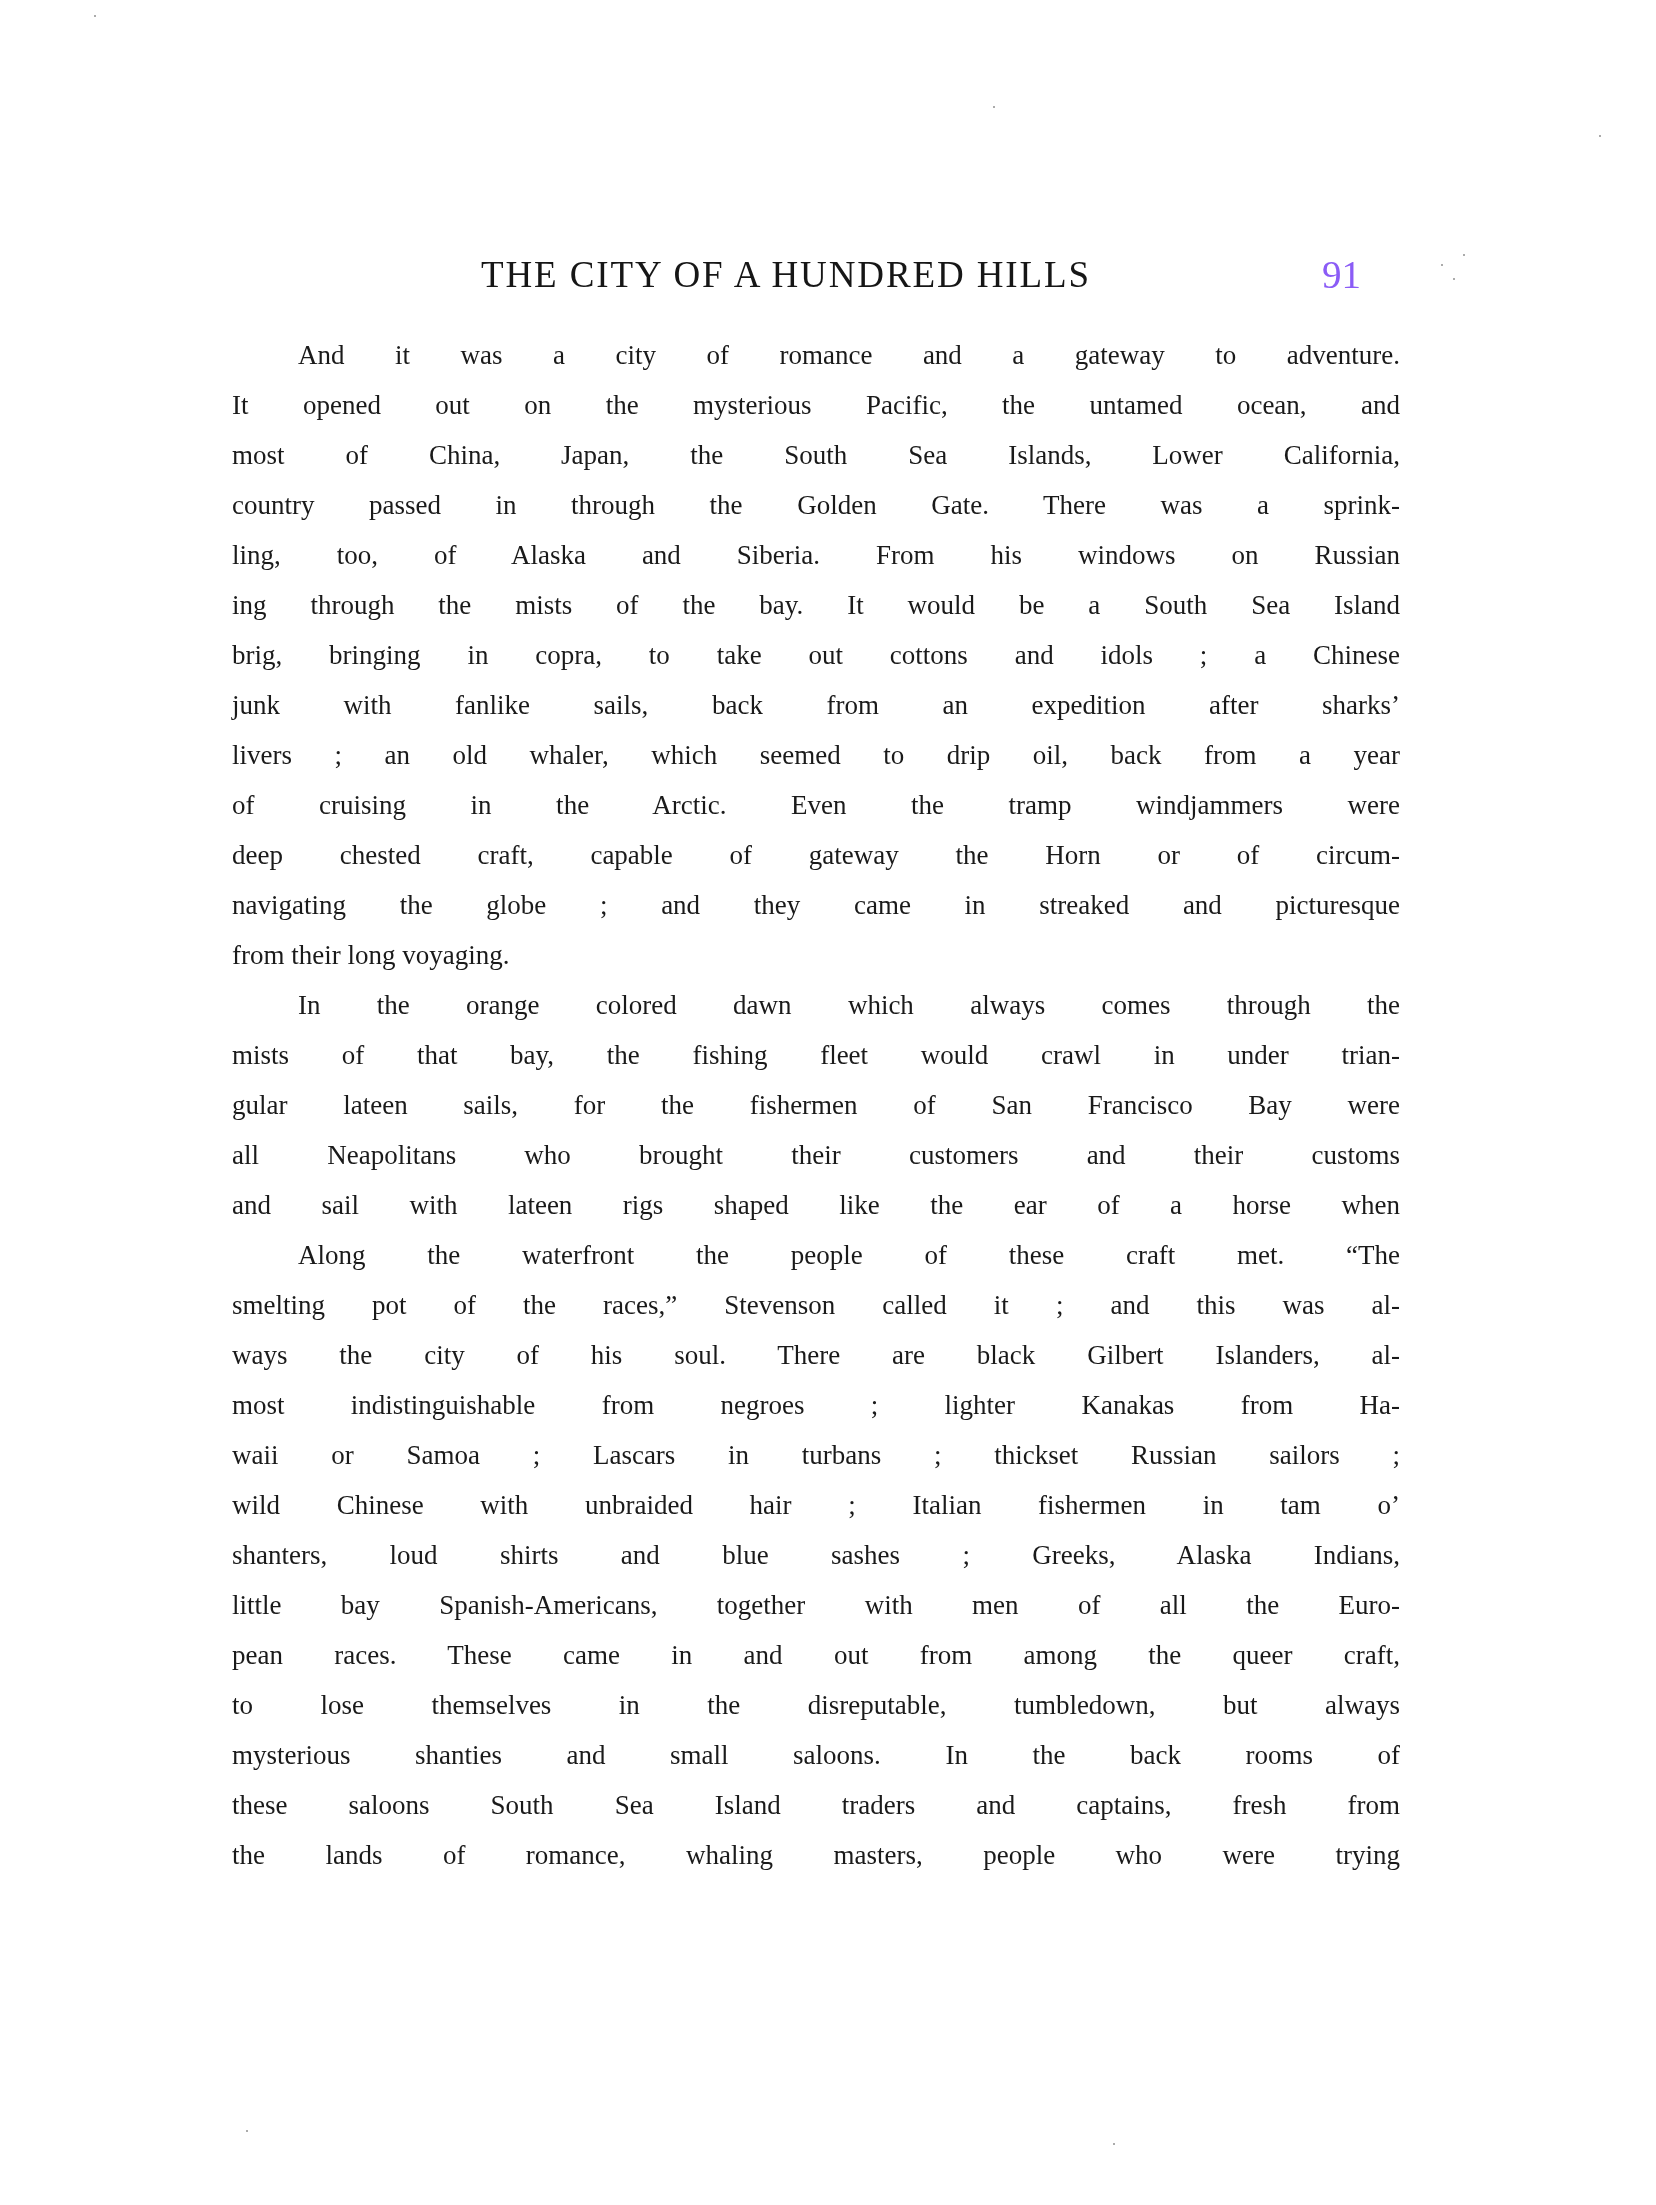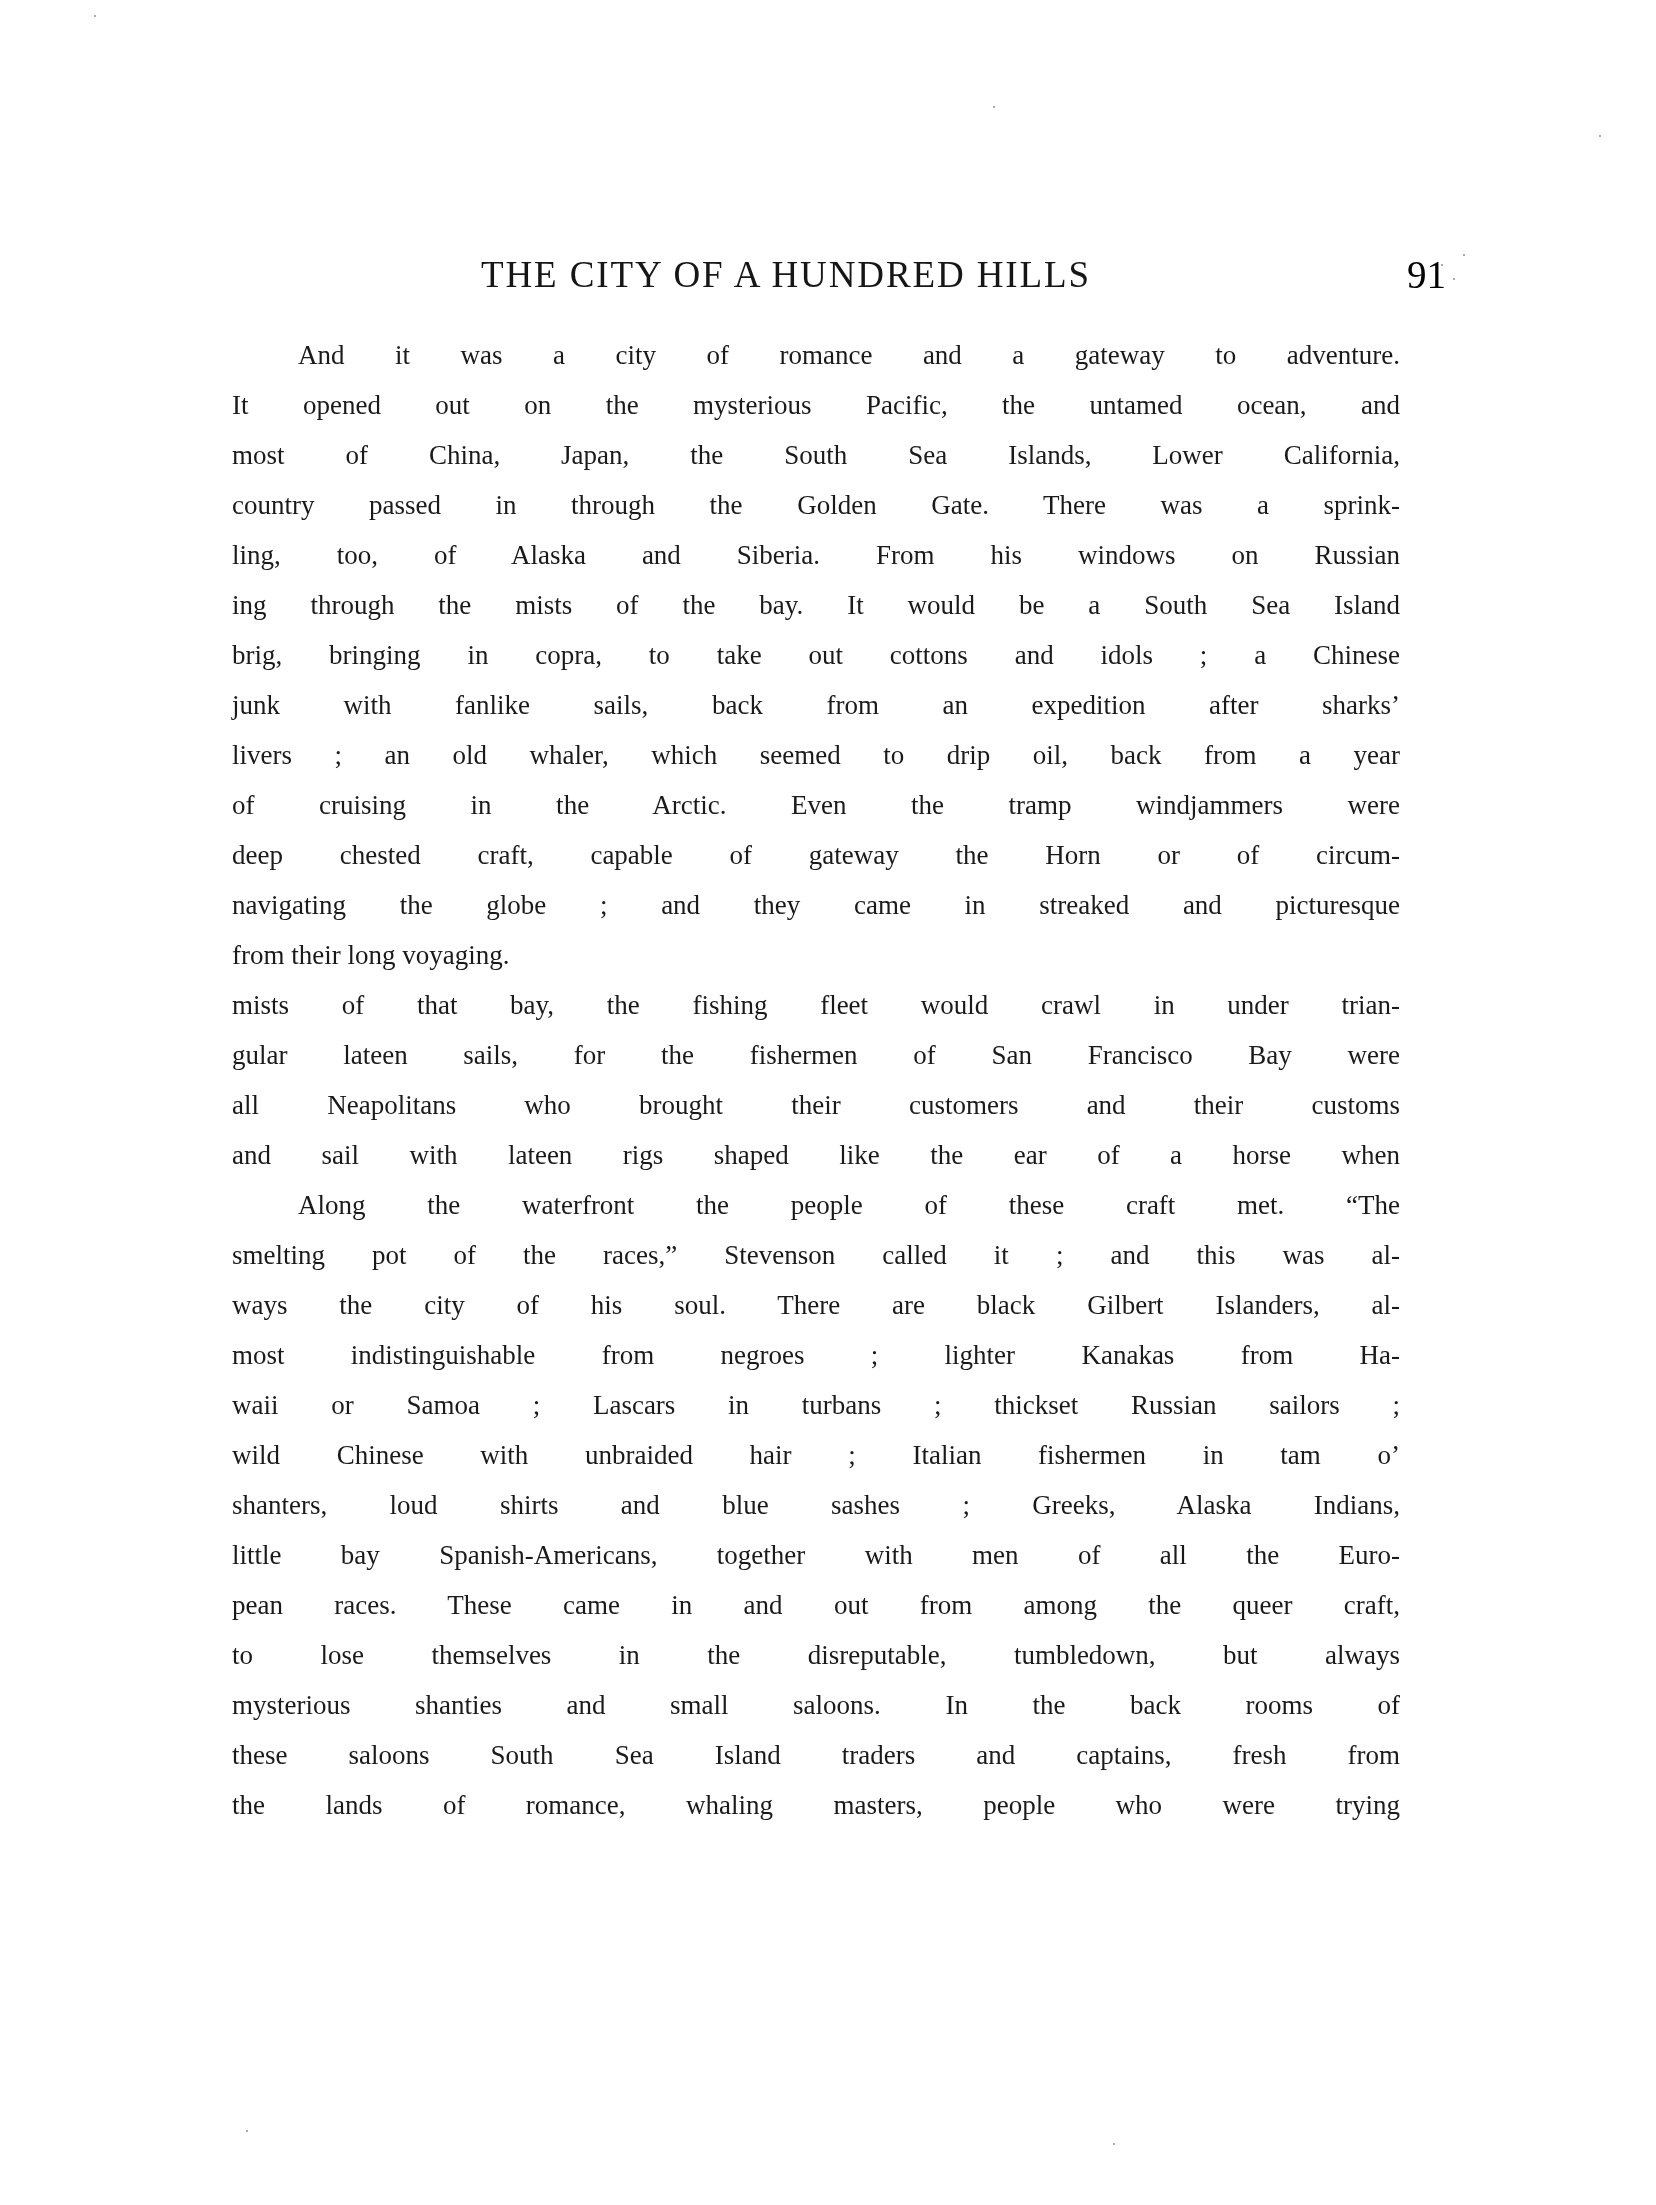--- a/index.html
+++ b/index.html
@@ -28,25 +28,25 @@
       top: 249px;
       width: 695px;
       font-size: 37px;
       letter-spacing: 1.9px;
       line-height: 51px;
       white-space: nowrap;
       color: #161616;
     }
     .page-number {
       position: absolute;
-      left: 1407px;
+      left: 1322px;
       top: 249px;
       font-size: 39px;
       line-height: 51px;
-      color: #000000;
+      color: #8b5cf6;
     }
     .text-block {
       position: absolute;
       left: 232px;
       top: 330px;
       width: 1168px;
     }
     .line {
       display: block;
       height: 50px;
@@ -92,20 +92,21 @@
       <span class="line">brig, bringing in copra, to take out cottons and idols ; a Chinese</span>
       <span class="line">junk with fanlike sails, back from an expedition after sharks’</span>
       <span class="line">livers ; an old whaler, which seemed to drip oil, back from a year</span>
       <span class="line">of cruising in the Arctic.  Even the tramp windjammers were</span>
       <span class="line">deep chested craft, capable of gateway the Horn or of circum-</span>
       <span class="line">navigating the globe ; and they came in streaked and picturesque</span>
       <span class="line last">from their long voyaging.</span>
     </div>
 
     <div>
+      <span class="line indent">In the orange colored dawn which always comes through the</span>
       <span class="line">mists of that bay, the fishing fleet would crawl in under trian-</span>
       <span class="line">gular lateen sails, for the fishermen of San Francisco Bay were</span>
       <span class="line">all Neapolitans who brought their customers and their customs</span>
       <span class="line">and sail with lateen rigs shaped like the ear of a horse when</span>
     </div>
 
     <div>
       <span class="line indent">Along the waterfront the people of these craft met.  “The</span>
       <span class="line">smelting pot of the races,” Stevenson called it ; and this was al-</span>
       <span class="line">ways the city of his soul.  There are black Gilbert Islanders, al-</span>

